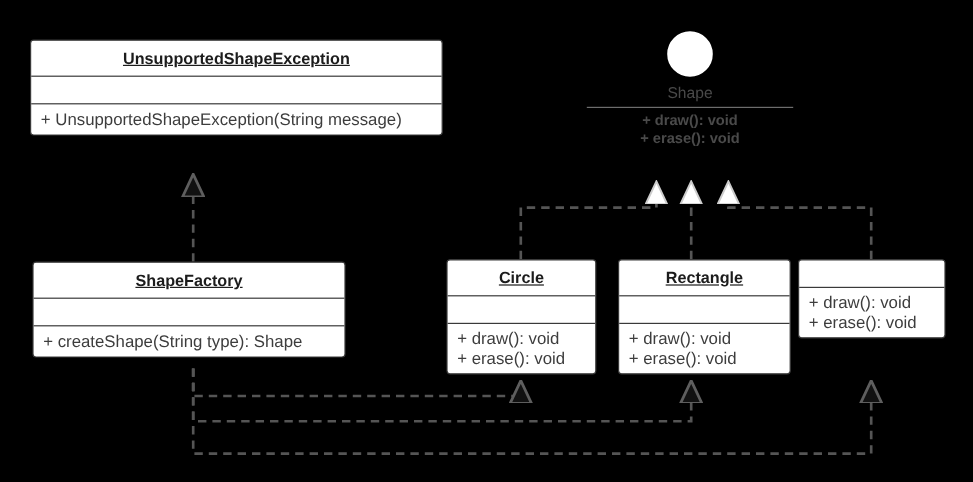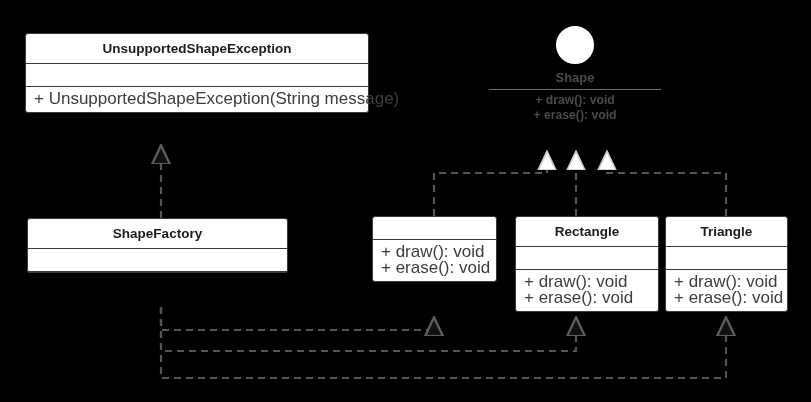--- a/index.html
+++ b/index.html
@@ -34,51 +34,52 @@
     box-shadow: 1px 1px 0 rgba(0,0,0,0.35);
   }
   .uml-name {
     font-weight: bold;
     font-size: 13.5px;
     color: #1c1c1c;
     text-align: center;
     padding: 7px 6px 7px 6px;
     border-bottom: 1.6px solid #3a3a3a;
     white-space: nowrap;
+    text-decoration: underline;
   }
   .uml-attrs {
     min-height: 22px;
     border-bottom: 1.6px solid #3a3a3a;
   }
   .uml-ops {
     padding: 4px 8px 5px 8px;
   }
   .uml-ops .op {
-    font-size: 17px;
+    font-size: 14px;
     color: #3d3d3d;
     line-height: 16px;
     white-space: nowrap;
   }
   
   .iface {
     position: absolute;
     text-align: center;
   }
   .iface-circle {
     width: 38px;
     height: 38px;
     border-radius: 50%;
     background: #ffffff;
     border: 2px solid #ffffff;
     box-sizing: border-box;
     margin: 0 auto;
   }
   .iface-name {
     font-size: 13px;
-    font-weight: bold;
+    font-weight: normal;
     color: #4a4a4a;
     margin-top: 7px;
     line-height: 14px;
   }
   .iface-sep {
     height: 0;
     border-top: 1.4px solid #6d6d6d;
     margin: 4px 0 3px 0;
   }
   .iface-ops .op {
@@ -132,41 +133,44 @@
     <div class="iface-sep"></div>
     <div class="iface-ops">
       <div class="op">+ draw(): void</div>
       <div class="op">+ erase(): void</div>
     </div>
   </div>
 
   <div class="uml-class" style="left:27px; top:218px; width:261px;">
     <div class="uml-name">ShapeFactory</div>
     <div class="uml-attrs"></div>
+    <div class="uml-ops">
+      <div class="op">+ createShape(String type): Shape</div>
+    </div>
   </div>
 
   <div class="uml-class" style="left:372px; top:216px; width:125px;">
+    <div class="uml-name">Circle</div>
     <div class="uml-attrs"></div>
     <div class="uml-ops">
       <div class="op">+ draw(): void</div>
       <div class="op">+ erase(): void</div>
     </div>
   </div>
 
   <div class="uml-class" style="left:515px; top:216px; width:144px;">
     <div class="uml-name">Rectangle</div>
     <div class="uml-attrs"></div>
     <div class="uml-ops">
       <div class="op">+ draw(): void</div>
       <div class="op">+ erase(): void</div>
     </div>
   </div>
 
   <div class="uml-class" style="left:665px; top:216px; width:123px;">
-    <div class="uml-name">Triangle</div>
     <div class="uml-attrs"></div>
     <div class="uml-ops">
       <div class="op">+ draw(): void</div>
       <div class="op">+ erase(): void</div>
     </div>
   </div>
 
 </div>
 
 </body></html>

